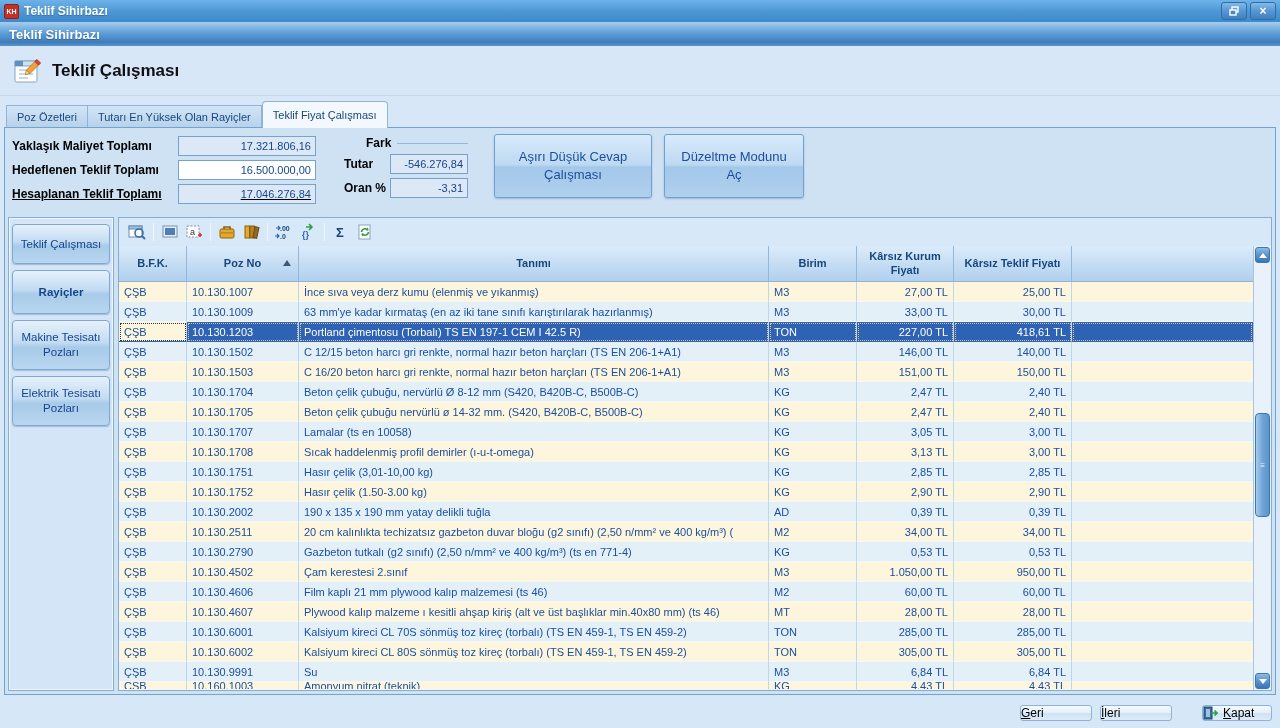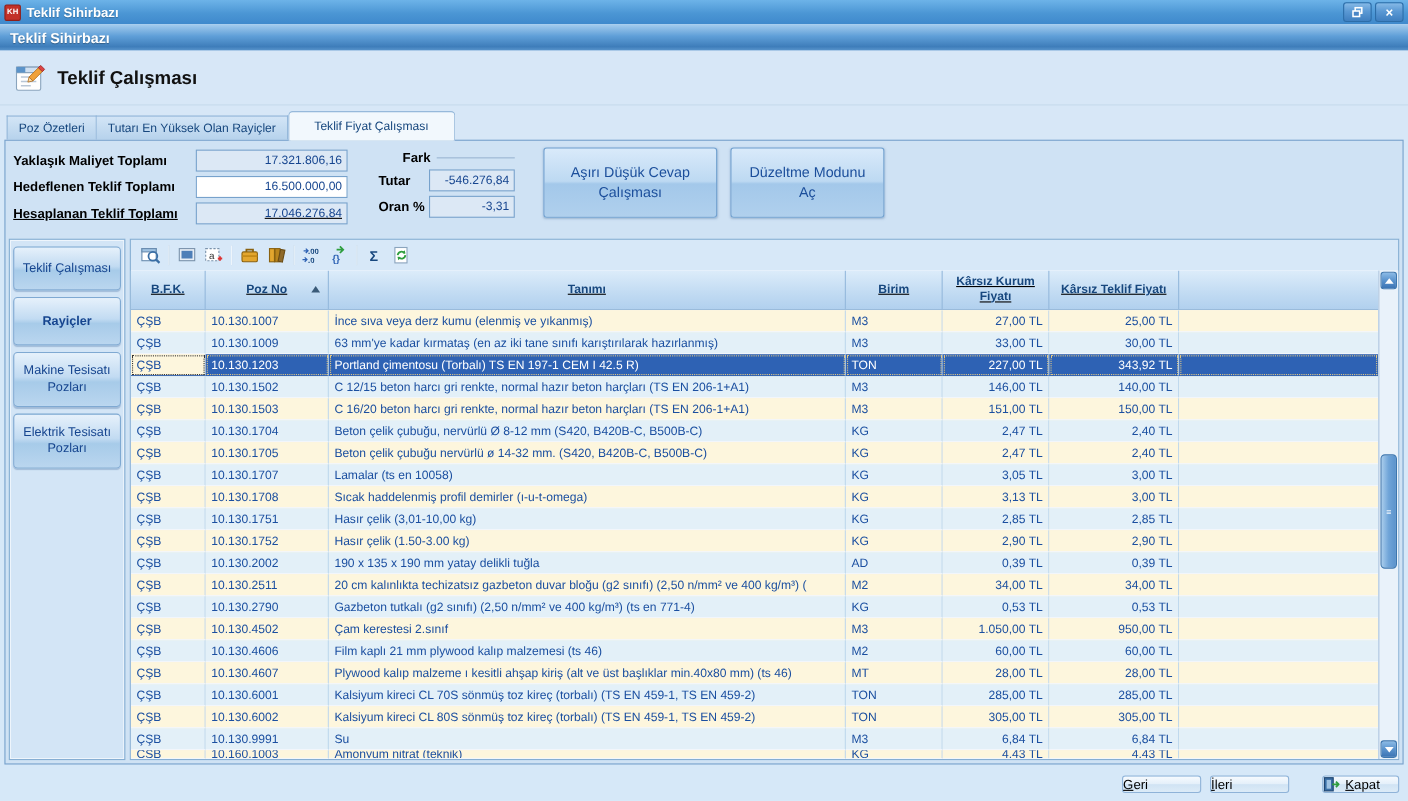--- a/index.html
+++ b/index.html
@@ -24,21 +24,21 @@
   .app-header { height:50px; background:#d7e7f7; display:flex; align-items:center; padding:0 12px;
     border-bottom:1px solid #c2d7ea; flex:0 0 auto; }
   .app-header-title { font-size:17px; font-weight:bold; color:#111; margin-left:10px; }
 
   
   .tabs-row { height:31px; background:#d7e7f7; display:flex; align-items:flex-end; padding:0 0 0 6px; flex:0 0 auto; }
   .tab { height:22px; padding:0 10px; display:flex; align-items:center; font-size:11px; color:#17477e;
     background:linear-gradient(180deg,#d3e5f6 0%,#b6d2ec 100%); border:1px solid #8fb4d8; border-bottom:none; }
   .tab + .tab { border-left:none; }
   .tab.active { height:27px; background:#f2f8fd; border:1px solid #8fb4d8; border-bottom:none;
-    border-radius:4px 4px 0 0; margin-bottom:-1px; z-index:3; position:relative; padding:0 23px; }
+    border-radius:4px 4px 0 0; margin-bottom:-1px; z-index:3; position:relative; padding:0 10px; }
 
   
   .content { flex:1 1 auto; margin:0 4px; border:1px solid #77a2cc; background:#cfe2f4; position:relative;
     padding:2px 3px 3px 3px; display:flex; flex-direction:column; z-index:2; }
 
   
   .summary { height:84px; position:relative; flex:0 0 auto; }
   .sum-row { position:absolute; left:4px; display:flex; align-items:center; height:20px; }
   .sum-label { width:166px; font-size:12px; font-weight:bold; color:#000; }
   .sum-field { width:138px; height:20px; border:1px solid #77a2cc; background:#dce8f5; font-size:11px;
@@ -72,21 +72,21 @@
     display:flex; flex-direction:column; min-width:0; }
   
   .toolbar { height:28px; display:flex; align-items:center; padding:0 6px; flex:0 0 auto; }
   .tb-btn { width:24px; height:22px; display:flex; align-items:center; justify-content:center; border-radius:3px; }
   .tb-sep { width:1px; height:18px; background:#a8c3dd; border-right:1px solid #eef5fb; margin:0 4px; }
 
   
   .grid-wrap { flex:1 1 auto; display:flex; min-height:0; background:#fff; }
   .grid { flex:1 1 auto; display:flex; flex-direction:column; min-width:0; overflow:hidden; }
   .ghead { height:36px; flex:0 0 auto; display:grid; grid-template-columns:68px 112px 470px 88px 97px 118px 1fr;
-    background:linear-gradient(180deg,#dcecfa 0%,#c3dcf3 55%,#b1d0ee 100%); border-bottom:1px solid #8fb4d8;text-decoration:underline; }
+    background:linear-gradient(180deg,#dcecfa 0%,#c3dcf3 55%,#b1d0ee 100%); border-bottom:1px solid #8fb4d8; }
   .gh { display:flex; align-items:center; justify-content:center; text-align:center; font-size:11px; font-weight:bold;
     color:#17477e; border-right:1px solid #94b8dc; position:relative; line-height:1.2; padding:0 3px; }
   .sort-asc { position:absolute; right:7px; top:14px; width:0; height:0; border-left:4px solid transparent;
     border-right:4px solid transparent; border-bottom:6px solid #3a5a78; }
   .gbody { flex:1 1 auto; overflow:hidden; background:#fdf6dd; }
   .trow { height:20px; display:grid; grid-template-columns:68px 112px 470px 88px 97px 118px 1fr; font-size:11px; color:#1b4fa0; }
   .trow.odd  .c { background:#fdf6dd; }
   .trow.even .c { background:#e3f0f8; }
   .c { border-right:1px solid #bcd6ec; border-bottom:1px solid #f3f7fb; display:flex; align-items:center;
     padding:0 5px; white-space:nowrap; overflow:hidden; }
@@ -313,21 +313,21 @@
     <div class="c num">33,00 TL</div>
     <div class="c num">30,00 TL</div>
     <div class="c" style="border-right:none;"></div>
   </div>
                 <div class="trow odd selected">
     <div class="c bfk">ÇŞB</div>
     <div class="c">10.130.1203</div>
     <div class="c">Portland çimentosu (Torbalı) TS EN 197-1 CEM I 42.5 R)</div>
     <div class="c">TON</div>
     <div class="c num">227,00 TL</div>
-    <div class="c num">343,92 TL</div>
+    <div class="c num">418,61 TL</div>
     <div class="c" style="border-right:none;"></div>
   </div>
                 <div class="trow even">
     <div class="c bfk">ÇŞB</div>
     <div class="c">10.130.1502</div>
     <div class="c">C 12/15 beton harcı gri renkte, normal hazır beton harçları (TS EN 206-1+A1)</div>
     <div class="c">M3</div>
     <div class="c num">146,00 TL</div>
     <div class="c num">140,00 TL</div>
     <div class="c" style="border-right:none;"></div>

